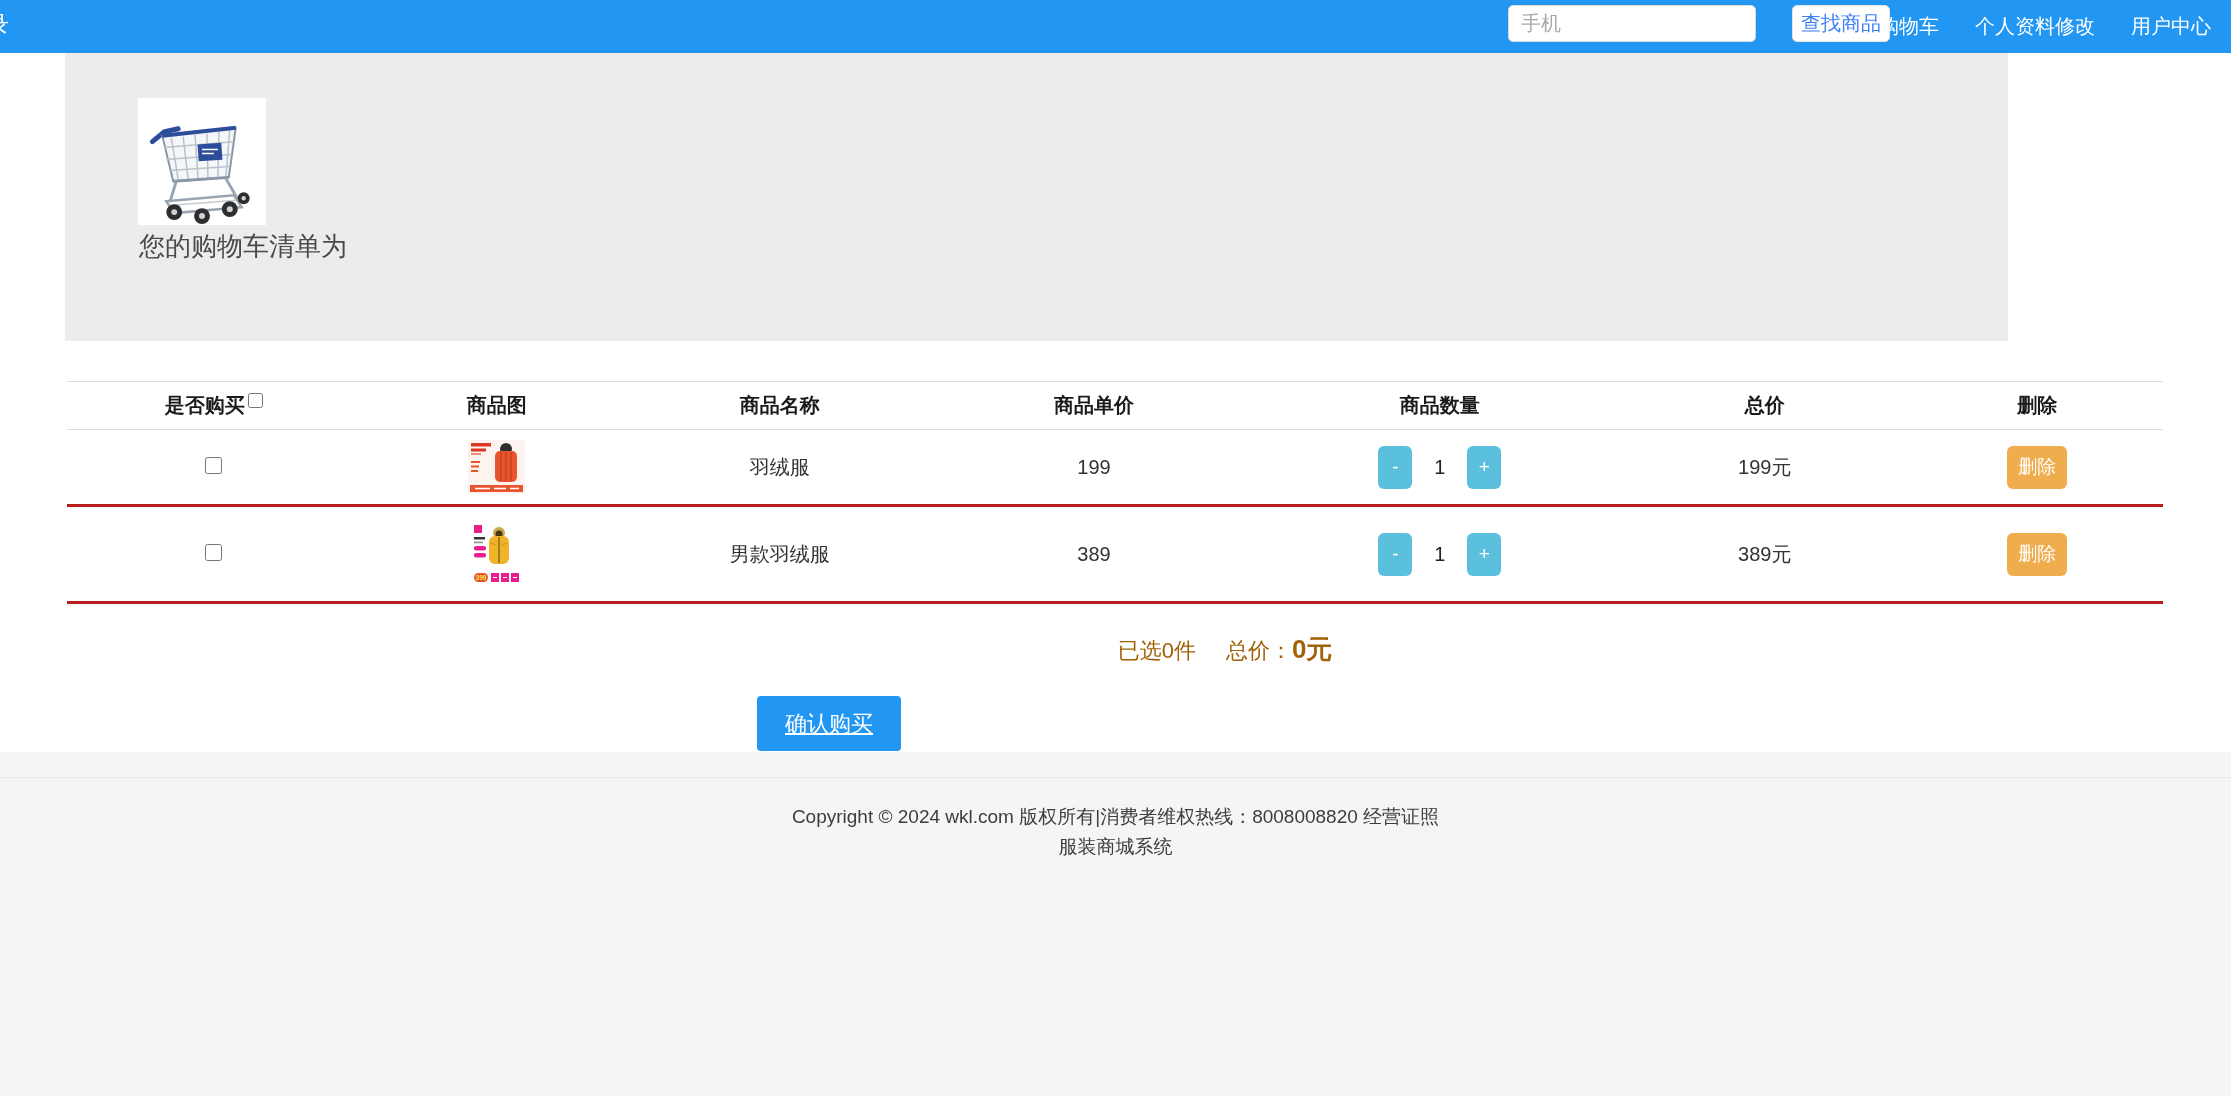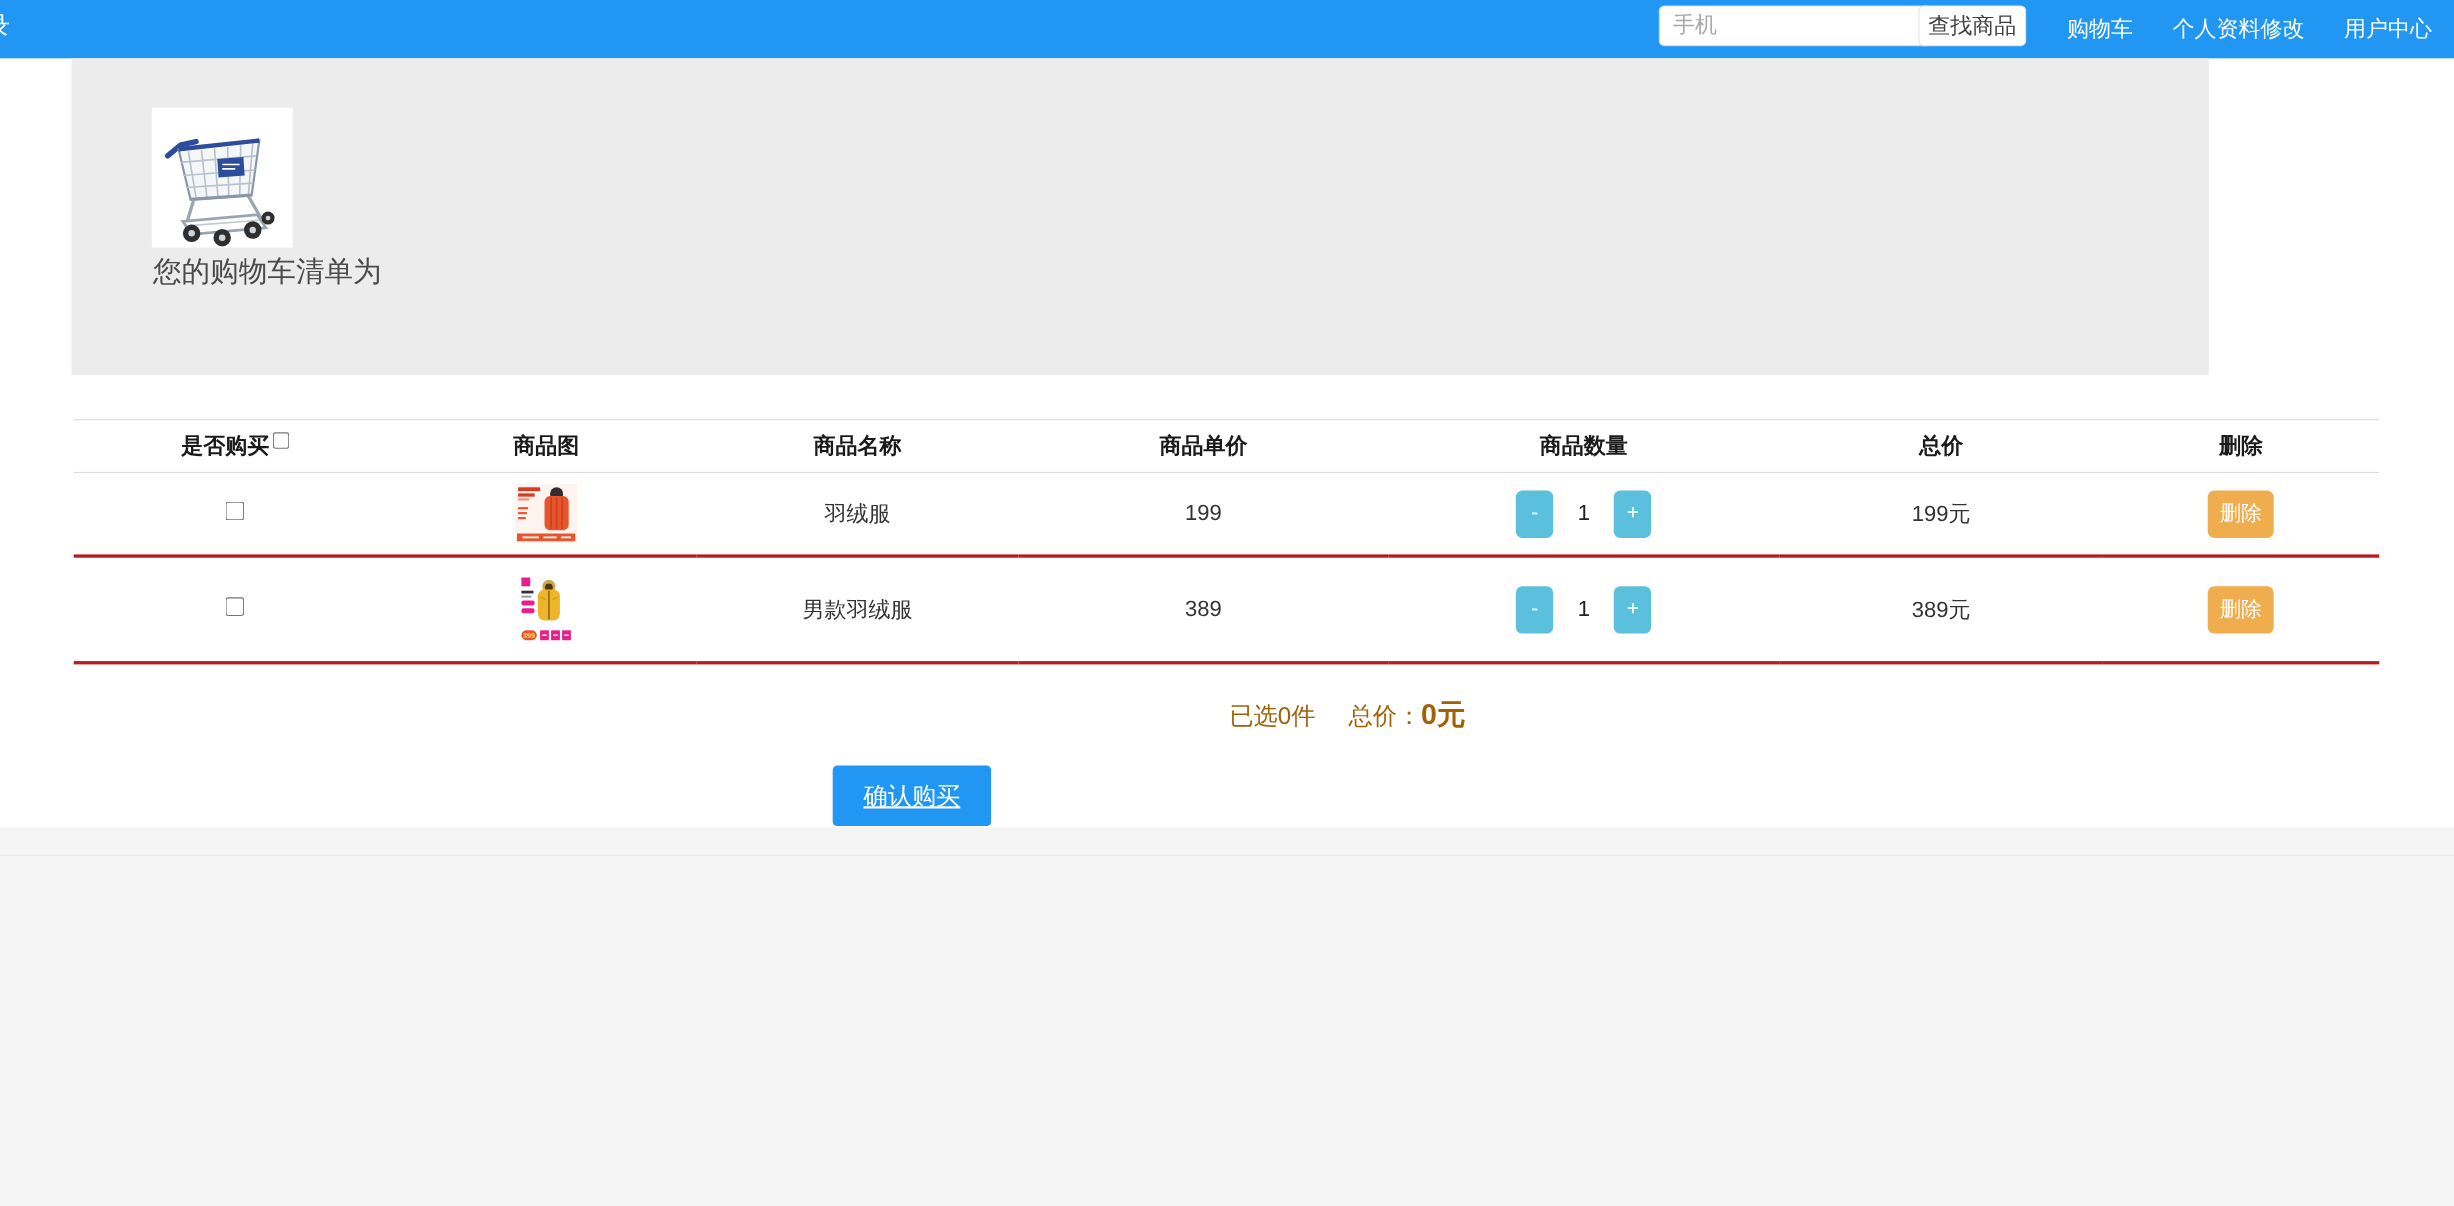--- a/index.html
+++ b/index.html
@@ -22,22 +22,22 @@
   }
   .search-input {
     position:absolute; left:1508px; top:5px; width:248px; height:37px;
     border:1px solid #d9d9d9; border-radius:5px; background:#ffffff;
     padding:0 12px; font-size:20px; color:#701a75;
     font-family:"Liberation Sans", sans-serif;
     outline:none;
   }
   .search-input::placeholder { color:#a9a9a9; }
   .search-btn {
-    position:absolute; left:1744px; top:5px; width:98px; height:37px;
-    background:#ffffff; color:#404040; font-size:20px;
+    position:absolute; left:1792px; top:5px; width:98px; height:37px;
+    background:#ffffff; color:#3b82f6; font-size:20px;
     border:1px solid #e3e3e3; border-radius:5px;
     font-family:"Liberation Sans", sans-serif;
     cursor:pointer;
   }
   .nav-links {
     position:absolute; right:20px; top:0; height:53px;
     display:flex; align-items:center; gap:36px;
   }
   .nav-link { color:#ffffff; font-size:20px; cursor:pointer; white-space:nowrap; }
 
@@ -256,13 +256,17 @@
 </table>
 
 <div class="summary">
   <span>已选0件</span><span class="total-label">总价：</span><span class="total-value">0元</span>
 </div>
 
 <button class="confirm-btn">确认购买</button>
 
 <div class="footer">
   <div class="footer-rule"></div>
+  <div class="footer-text">
+    <p>Copyright © 2024 wkl.com 版权所有|消费者维权热线：8008008820 经营证照</p>
+    <p>服装商城系统</p>
+  </div>
 </div>
 
 </body></html>

